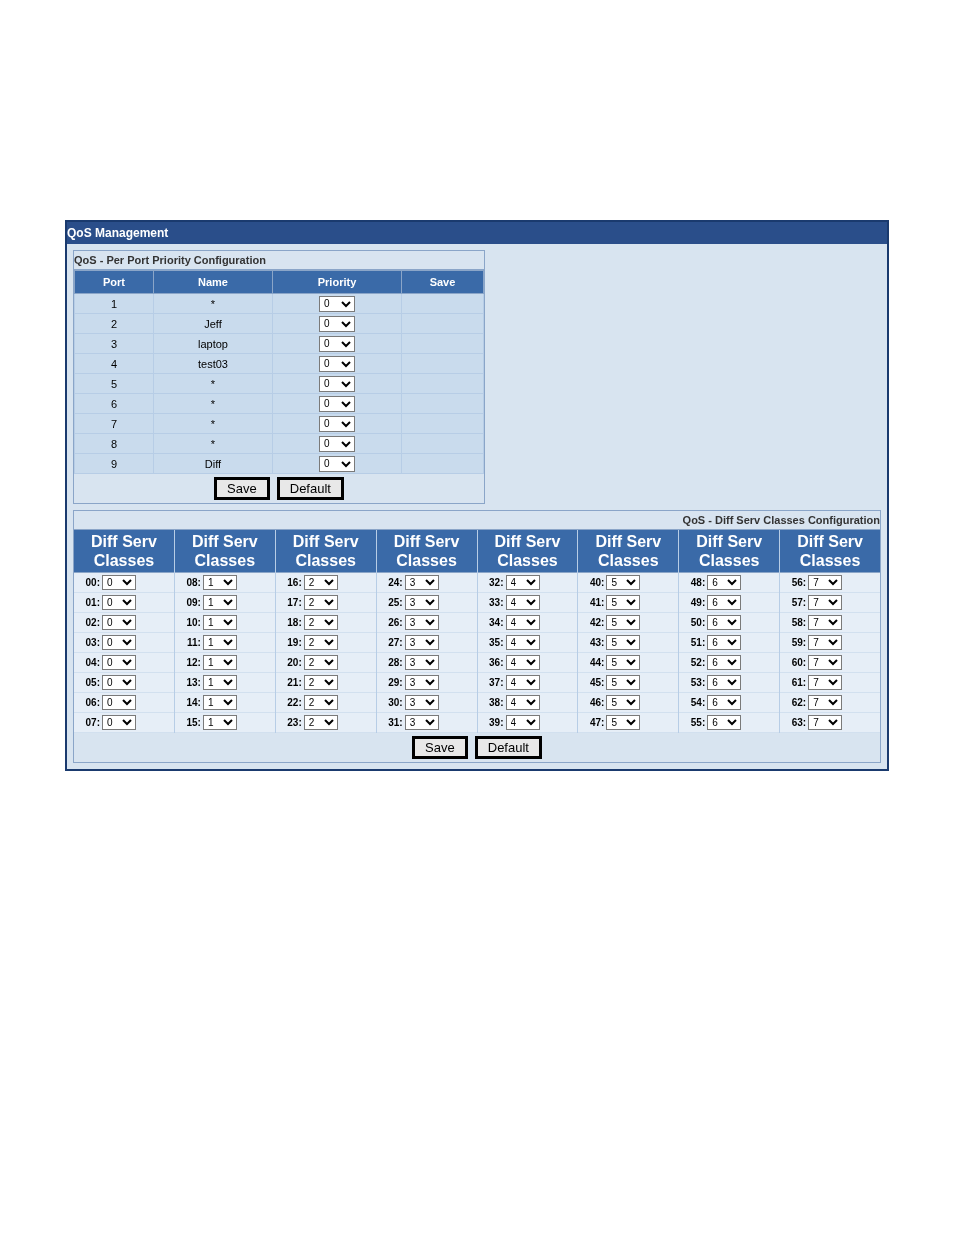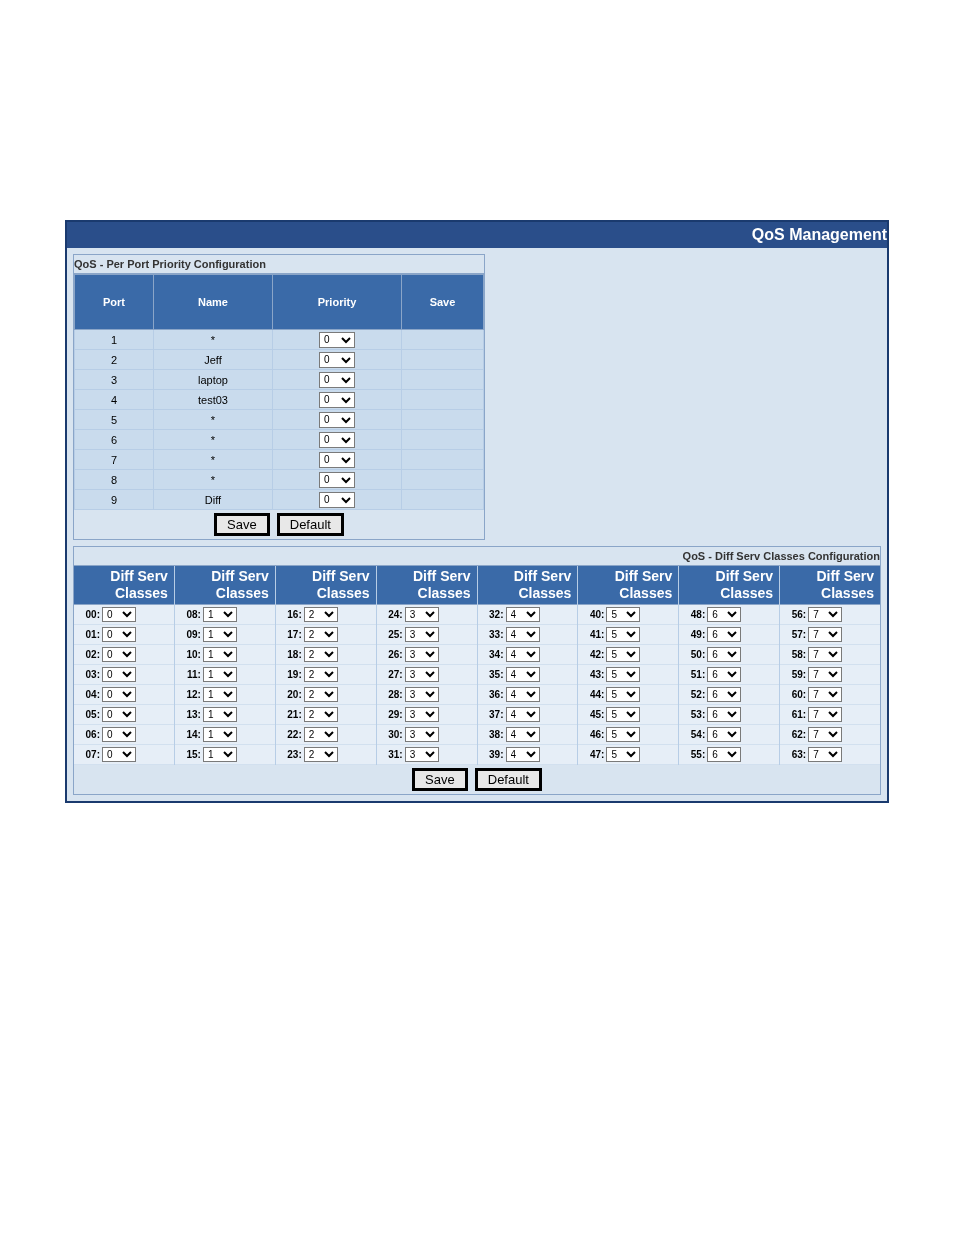--- a/index.html
+++ b/index.html
@@ -12,23 +12,23 @@
 .outer-wrap {
   width: 820px;
   margin: 220px auto 0;
   border: 2px solid #1a3a6e;
   background: #d8e4f0;
 }
 .title-bar {
   background: #2a4e8a;
   color: #fff;
   font-weight: bold;
-  text-align: right;
+  text-align: left;
   padding: 4px 0;
-  font-size: 16px;
+  font-size: 12px;
 }
 .section {
   margin: 6px;
   border: 1px solid #8aa5c8;
   background: #e6eef7;
 }
 .section-port {
   width: 410px;
 }
 .section-header {
@@ -42,21 +42,21 @@
 }
 table.port-table {
   width: 100%;
   border-collapse: collapse;
 }
 table.port-table th {
   background: #3a6aa8;
   color: #fff;
   font-weight: bold;
   font-size: 11px;
-  padding: 21px 4px;
+  padding: 5px 4px;
   border: 1px solid #8aa5c8;
   text-align: center;
 }
 table.port-table td {
   border: 1px solid #b7cde6;
   text-align: center;
   padding: 1px 4px;
   background: #c9dbed;
   height: 17px;
   font-size: 11px;
@@ -102,24 +102,24 @@
 }
 .diff-col {
   flex: 1;
   border-right: 1px solid #b7cde6;
 }
 .diff-col:last-child { border-right: none; }
 .diff-col-head {
   background: #3a6aa8;
   color: #fff;
   font-weight: bold;
-  font-size: 14px;
-  text-align: right;
+  font-size: 16px;
+  text-align: center;
   line-height: 1.2;
-  padding: 2px 6px;
+  padding: 2px 15px;
   border-bottom: 1px solid #8aa5c8;
 }
 .diff-row {
   display: flex;
   align-items: center;
   justify-content: flex-start;
   padding: 1px 4px;
   border-bottom: 1px solid #d2e0ef;
   background: #e6eef7;
   height: 17px;

